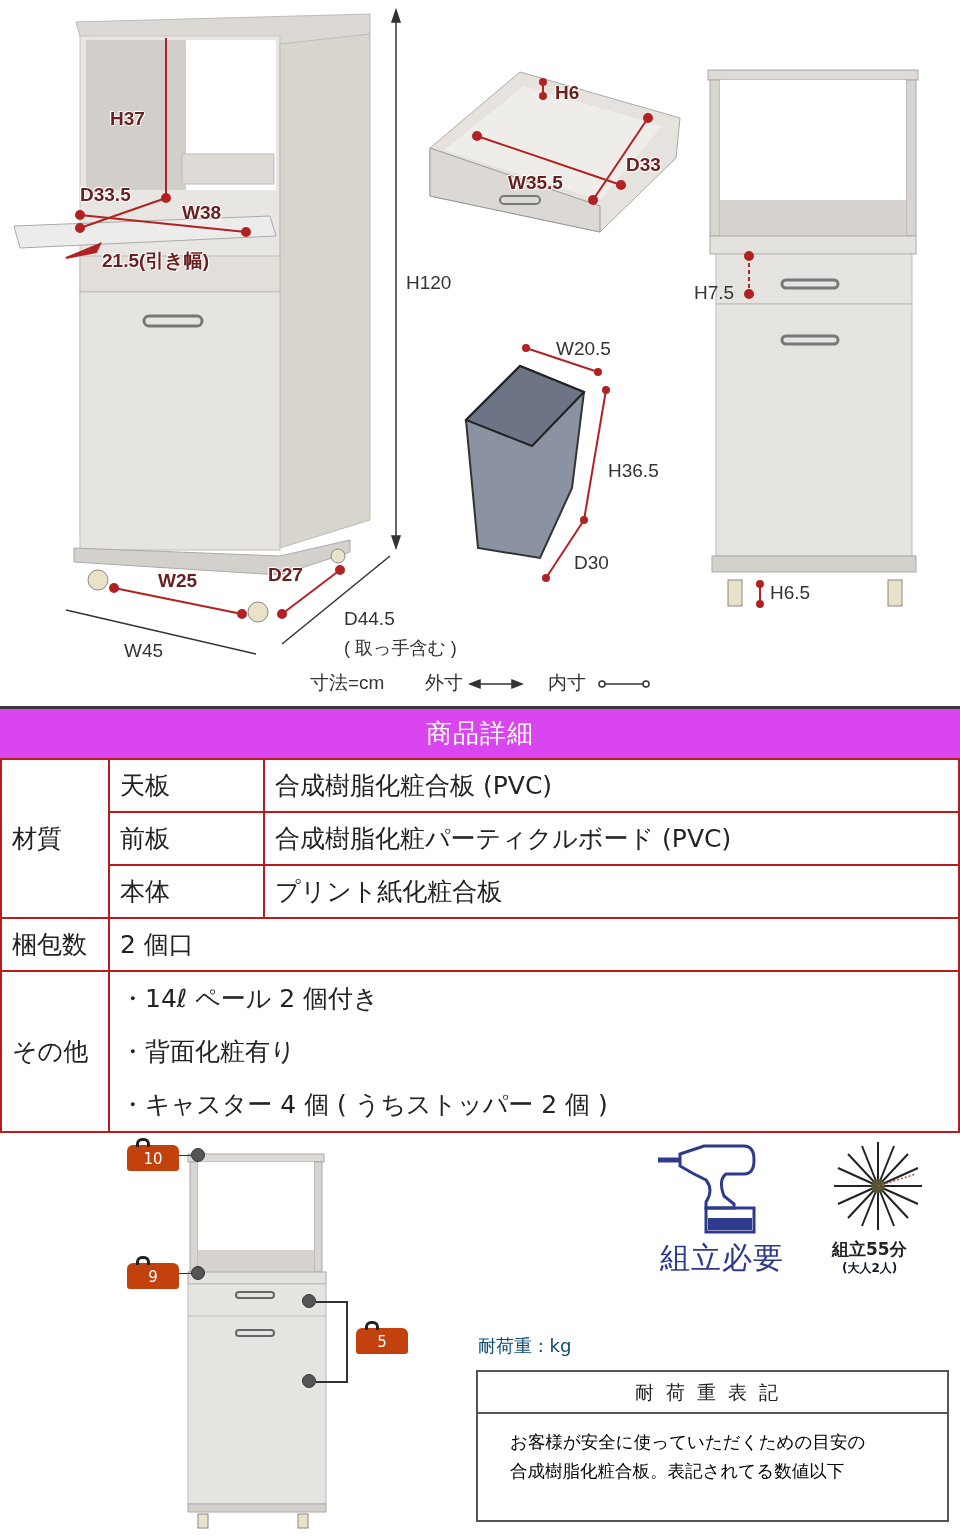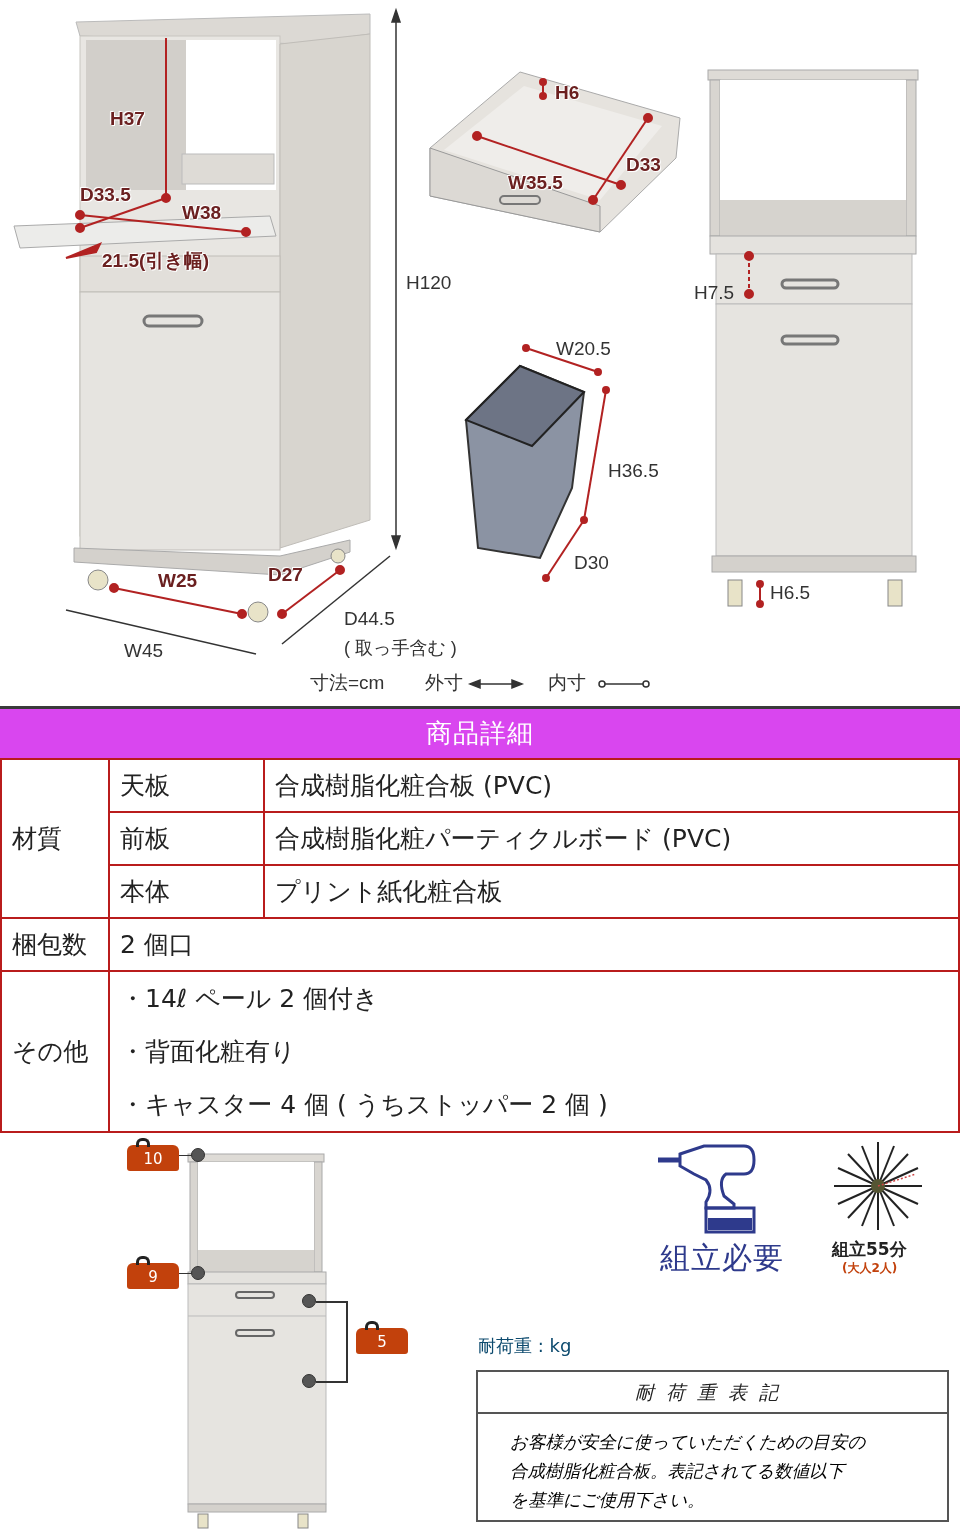--- a/index.html
+++ b/index.html
@@ -9,21 +9,21 @@
   .grayl { position: absolute; font-size: 19px; color: #333; font-family: "Liberation Sans", "DejaVu Sans", sans-serif; white-space: nowrap; }
 
   
   .spec-header { position: absolute; left: 0; top: 706px; width: 960px; height: 52px; background: #d946ef; border-top: 3px solid #3a3a3a; color: #fff; font-size: 26px; text-align: center; line-height: 49px; letter-spacing: 1px; }
   .spec-table { position: absolute; left: 0; top: 758px; width: 960px; border-collapse: collapse; font-size: 25px; color: #222; }
   .spec-table td { border: 2px solid #b91c1c; padding: 0 10px; height: 53px; vertical-align: middle; }
   .spec-table td.l1 { width: 108px; }
   .spec-table td.l2 { width: 155px; }
   .other-list div { height: 53px; line-height: 53px; }
 
-  .load-box { position: absolute; left: 476px; top: 1370px; width: 473px; height: 152px; border: 2px solid #555; font-style: italic; }
+  .load-box { position: absolute; left: 476px; top: 1370px; width: 473px; height: 152px; border: 2px solid #555; }
   .load-box .lh { height: 42px; border-bottom: 2px solid #555; text-align: center; line-height: 40px; font-size: 19px; letter-spacing: 12px; color: #222; }
   .load-box .lb { padding: 14px 0 0 32px; font-size: 17.5px; line-height: 29px; color: #000000; }
 
   .weight-badge { position: absolute; width: 52px; height: 26px; background: #c2410c; border-radius: 6px 6px 3px 3px; color: #fff; font-size: 15px; font-weight: normal; text-align: center; line-height: 28px; }
   .weight-badge::before { content: ""; position: absolute; left: 9px; top: -7px; width: 8px; height: 6px; border: 3px solid #222; border-bottom: none; border-radius: 6px 6px 0 0; }
   .dot { position: absolute; width: 14px; height: 14px; background: #555; border-radius: 50%; border: 1px solid #333; }
 </style>
 </head>
 <body>
 
@@ -242,23 +242,22 @@
     <line x1="80" y1="14" x2="20" y2="78"></line>
     <line x1="34" y1="6" x2="66" y2="86"></line>
     <line x1="66" y1="6" x2="34" y2="86"></line>
     <line x1="10" y1="28" x2="90" y2="64"></line>
     <line x1="90" y1="28" x2="10" y2="64"></line>
   </g>
   <circle cx="50" cy="46" r="7" fill="#553"></circle>
   <line x1="50" y1="46" x2="88" y2="34" stroke="#c44" stroke-width="1.5" stroke-dasharray="2,2"></line>
 </svg>
 <div class="abs" style="left:832px;top:1238px;font-size:17px;font-weight:bold;color:#222">組立55分</div>
-<div class="abs" style="left:842px;top:1260px;font-size:12px;font-weight:bold;color:#c2410c">(大人2人)</div>
+<div class="abs" style="left:842px;top:1260px;font-size:12px;font-weight:bold;color:#0f172a">(大人2人)</div>
 
 <div class="abs" style="left:478px;top:1334px;font-size:18px;color:#0c4a6e">耐荷重 : kg</div>
 <div class="load-box">
   <div class="lh">耐荷重表記</div>
   <div class="lb">
     <div>お客様が安全に使っていただくための目安の</div>
     <div>合成樹脂化粧合板。表記されてる数値以下</div>
-    <div>を基準にご使用下さい。</div>
   </div>
 </div>
 
 </body></html>

